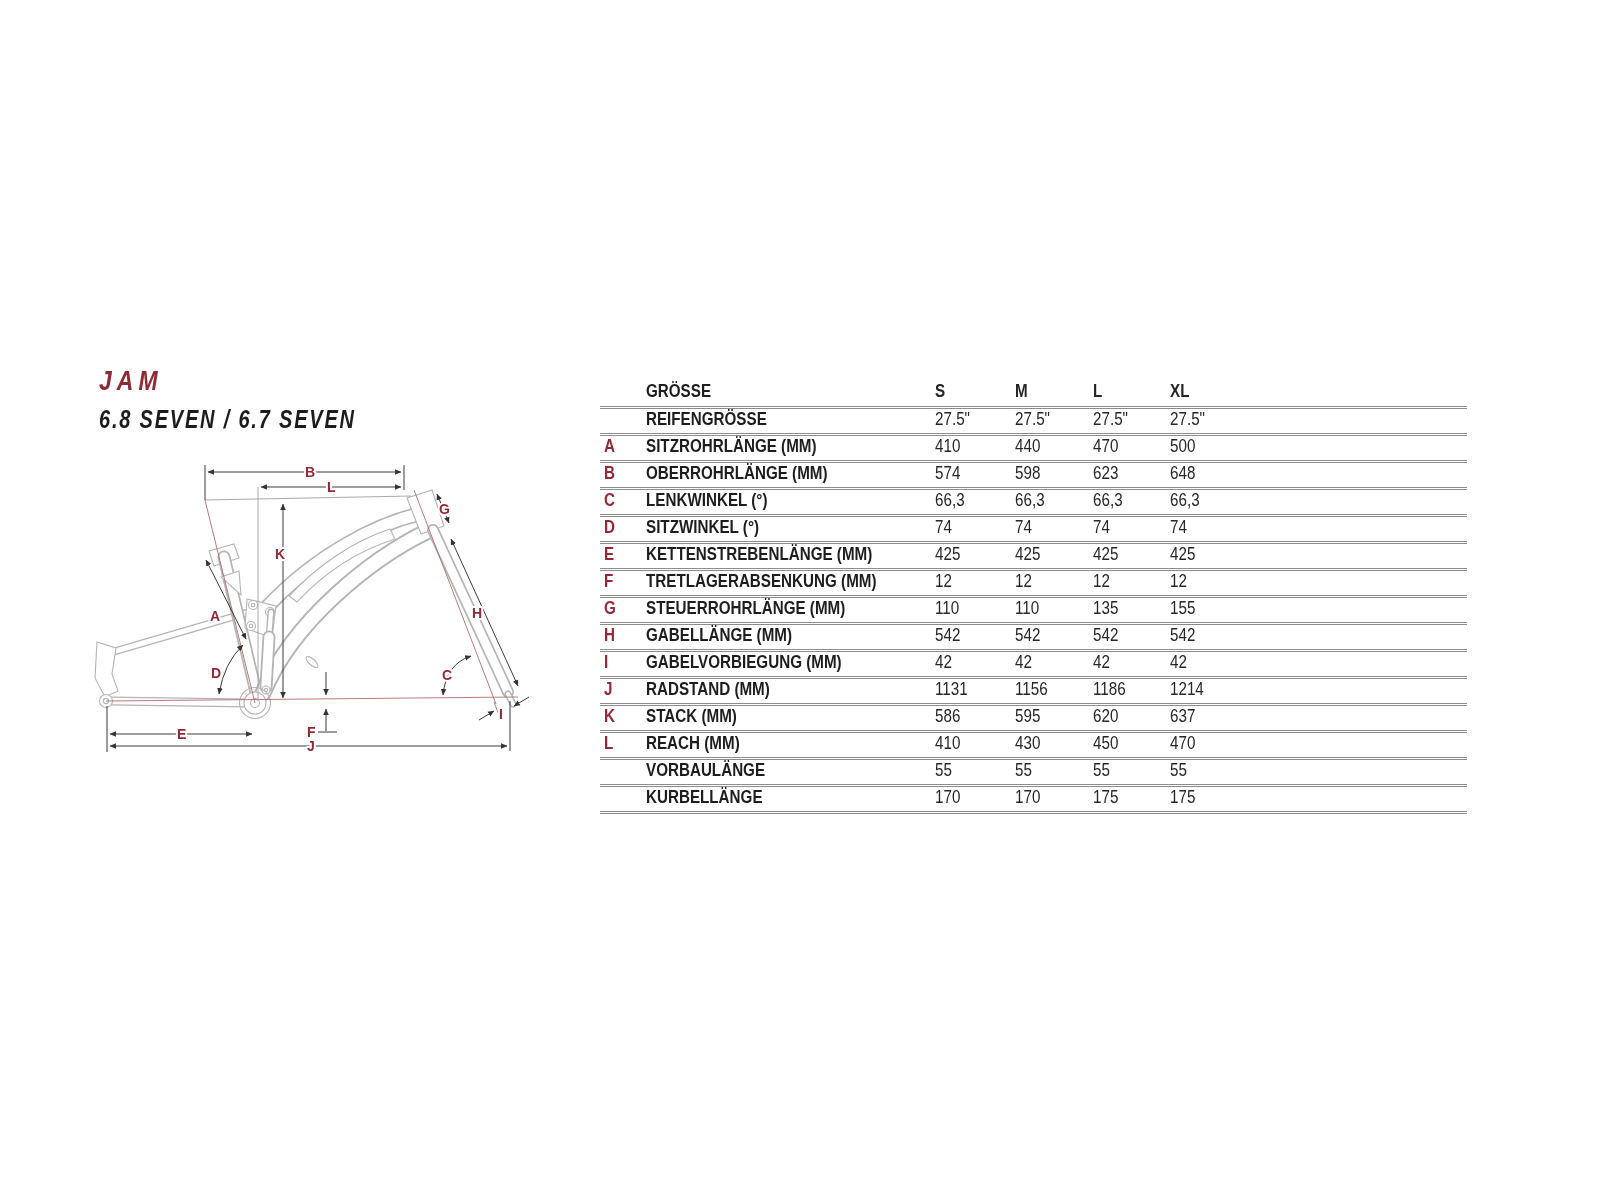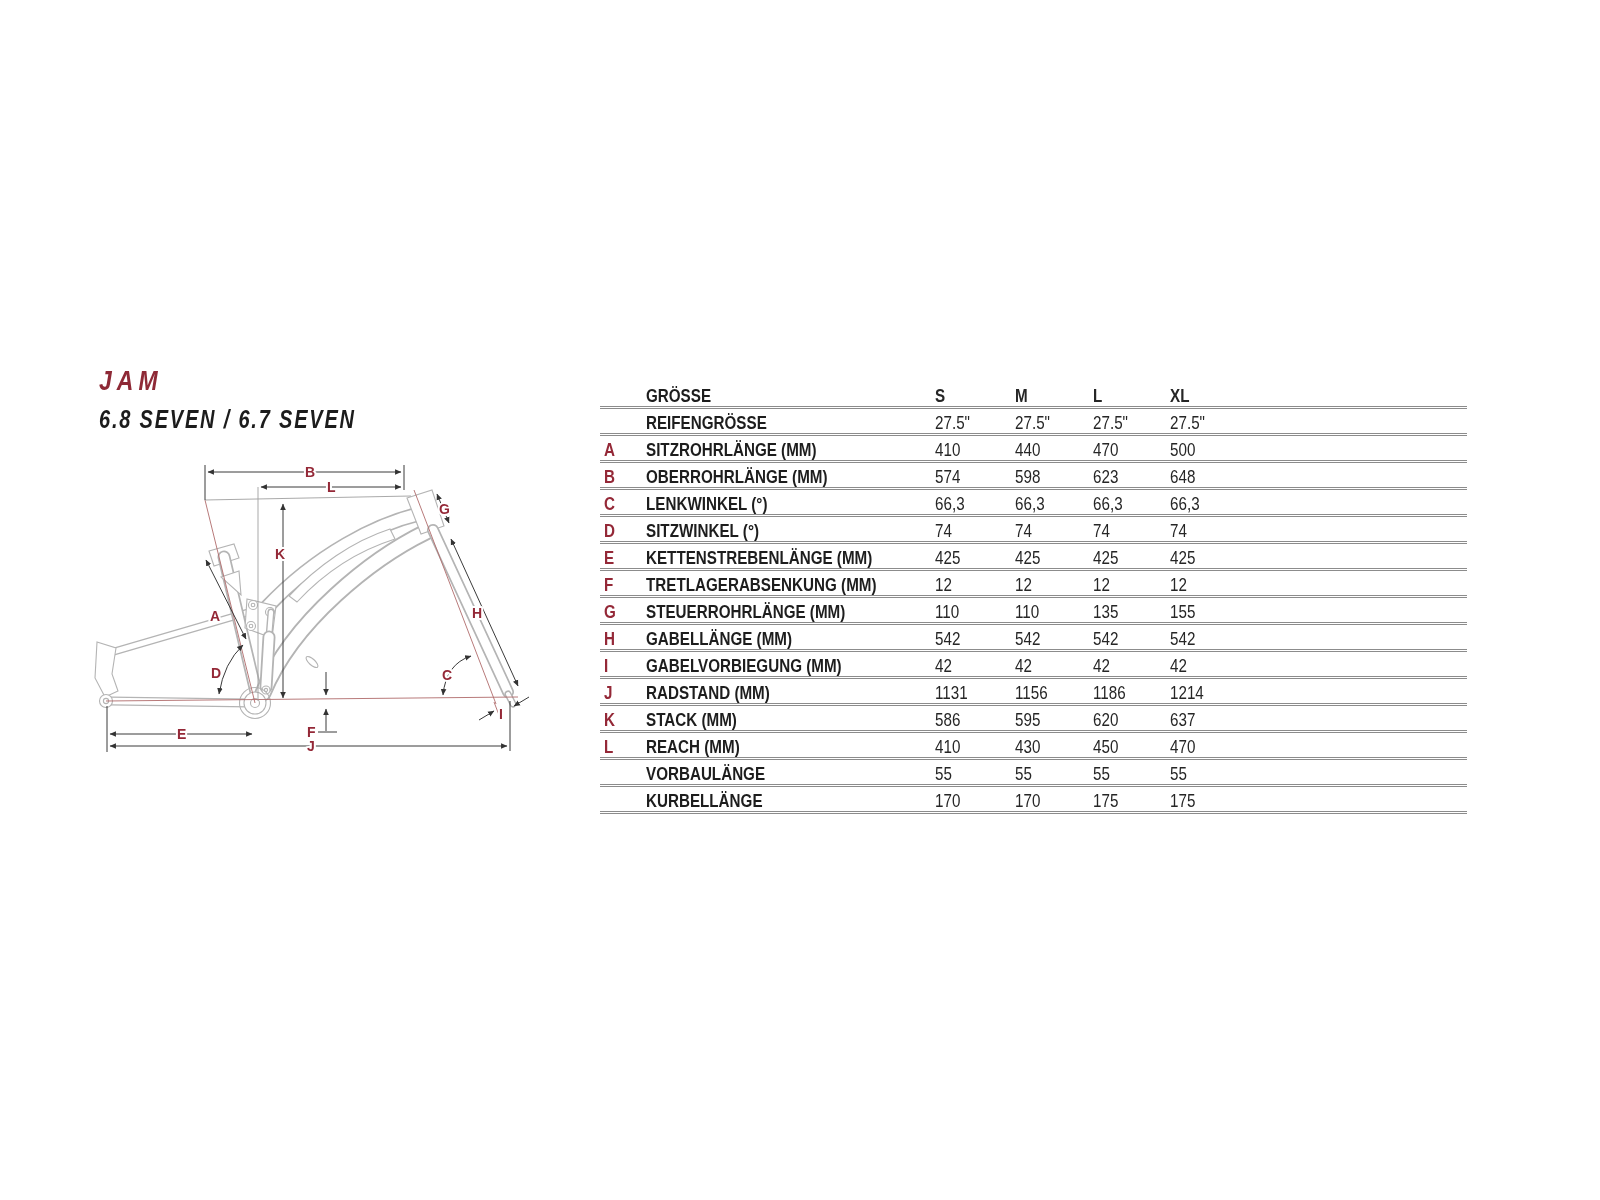--- a/index.html
+++ b/index.html
@@ -22,21 +22,21 @@
   .rd{fill:none;stroke:#b06b6b;stroke-width:.9;}
   .gy{fill:none;stroke:#9f9f9f;stroke-width:.9;}
   .dm{fill:none;stroke:#3a3a3a;stroke-width:1;}
   text.lt{font-family:"Liberation Sans",sans-serif;font-weight:bold;font-size:14px;
           fill:#942837;paint-order:stroke;stroke:#fff;stroke-width:4px;stroke-linejoin:round;}
 
   
   .geo-table{position:absolute;left:600px;top:377px;width:867px;color:#1d1d1d;}
   .row{display:grid;grid-template-columns:46px 289px 80px 78px 77px 297px;
        align-items:end;height:27px;box-sizing:border-box;border-bottom:3px double #8c8c8c;
-       }
+       padding-bottom:5px;}
   .row.header{height:32px;border-bottom:3px double #8c8c8c;}
   .c{white-space:nowrap;overflow:visible;}
   .c.letter{padding-left:4px;}
   .cond{display:inline-block;transform:scaleX(.8);transform-origin:0 100%;
         font-size:19px;line-height:1;}
   .b{font-weight:bold;}
   .acc{color:#942837;}
   .val .cond{color:#262626;}
 </style>
 </head>

